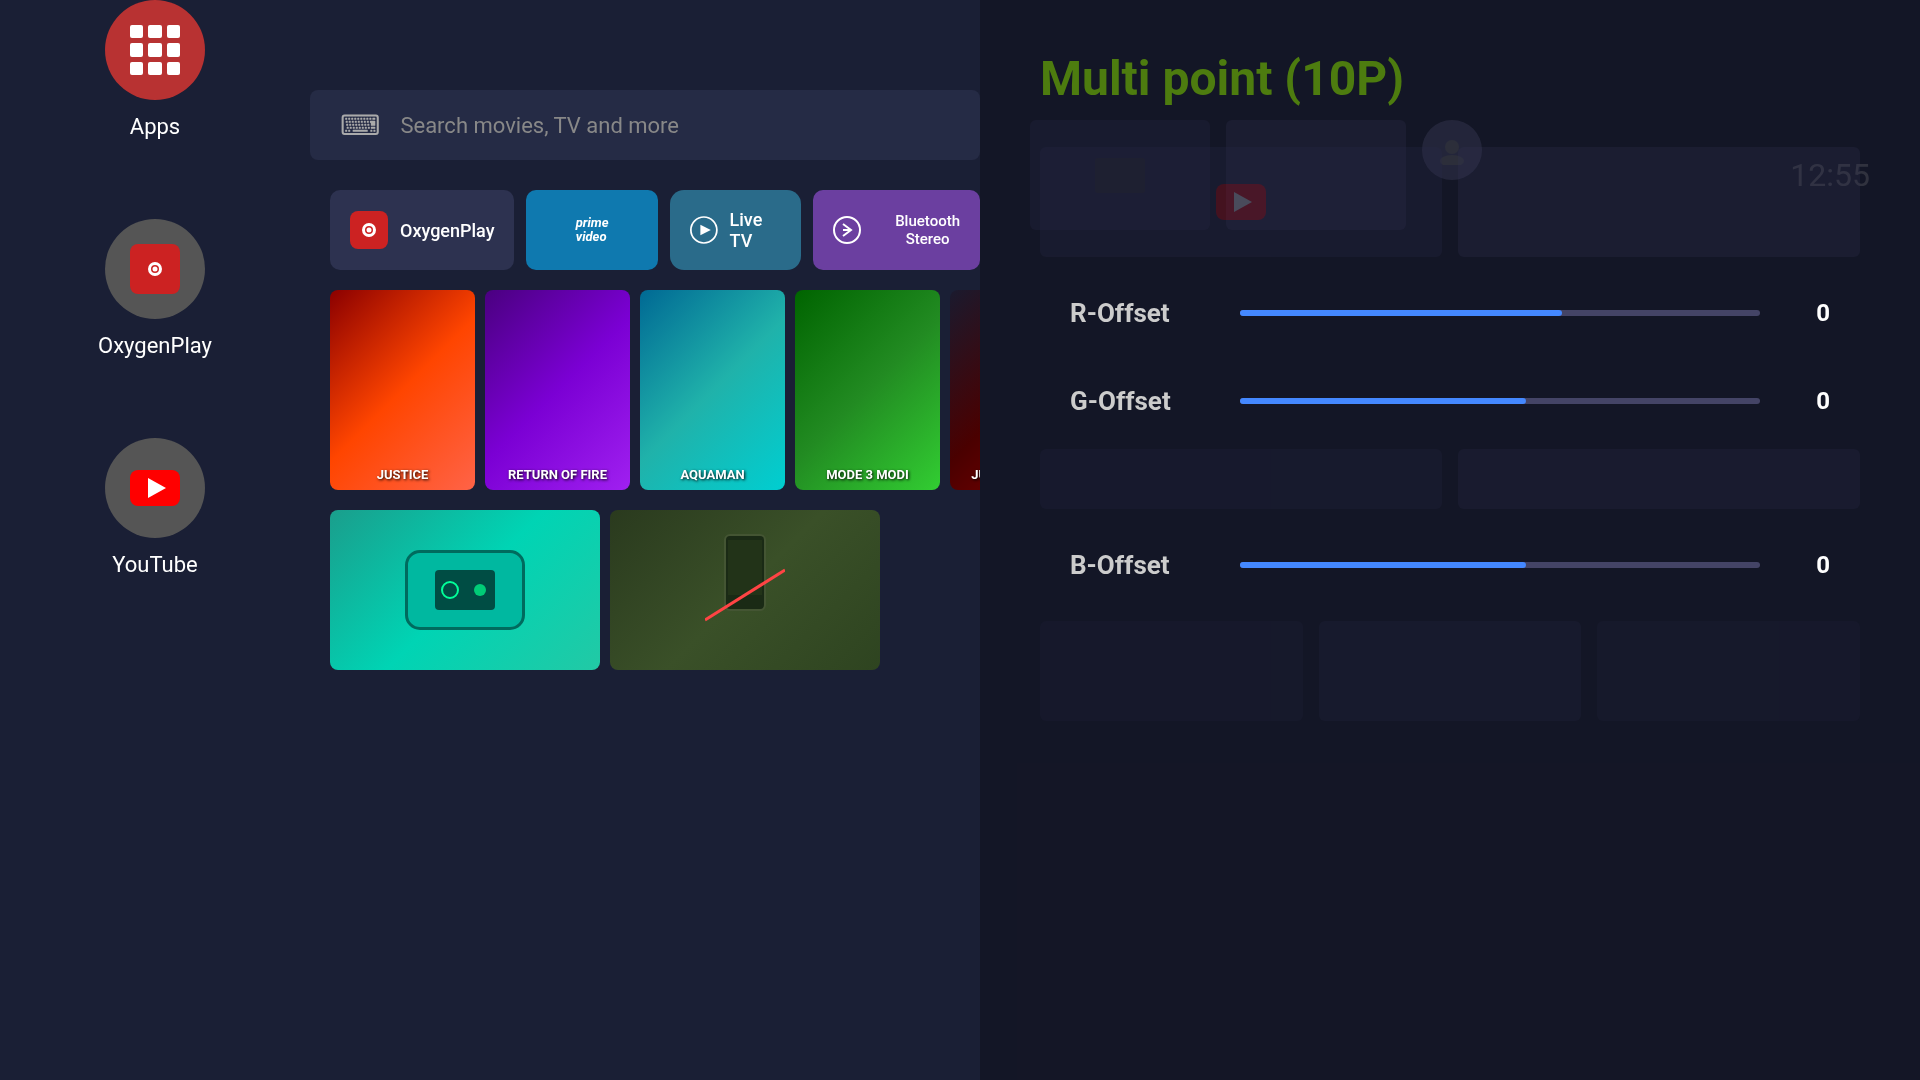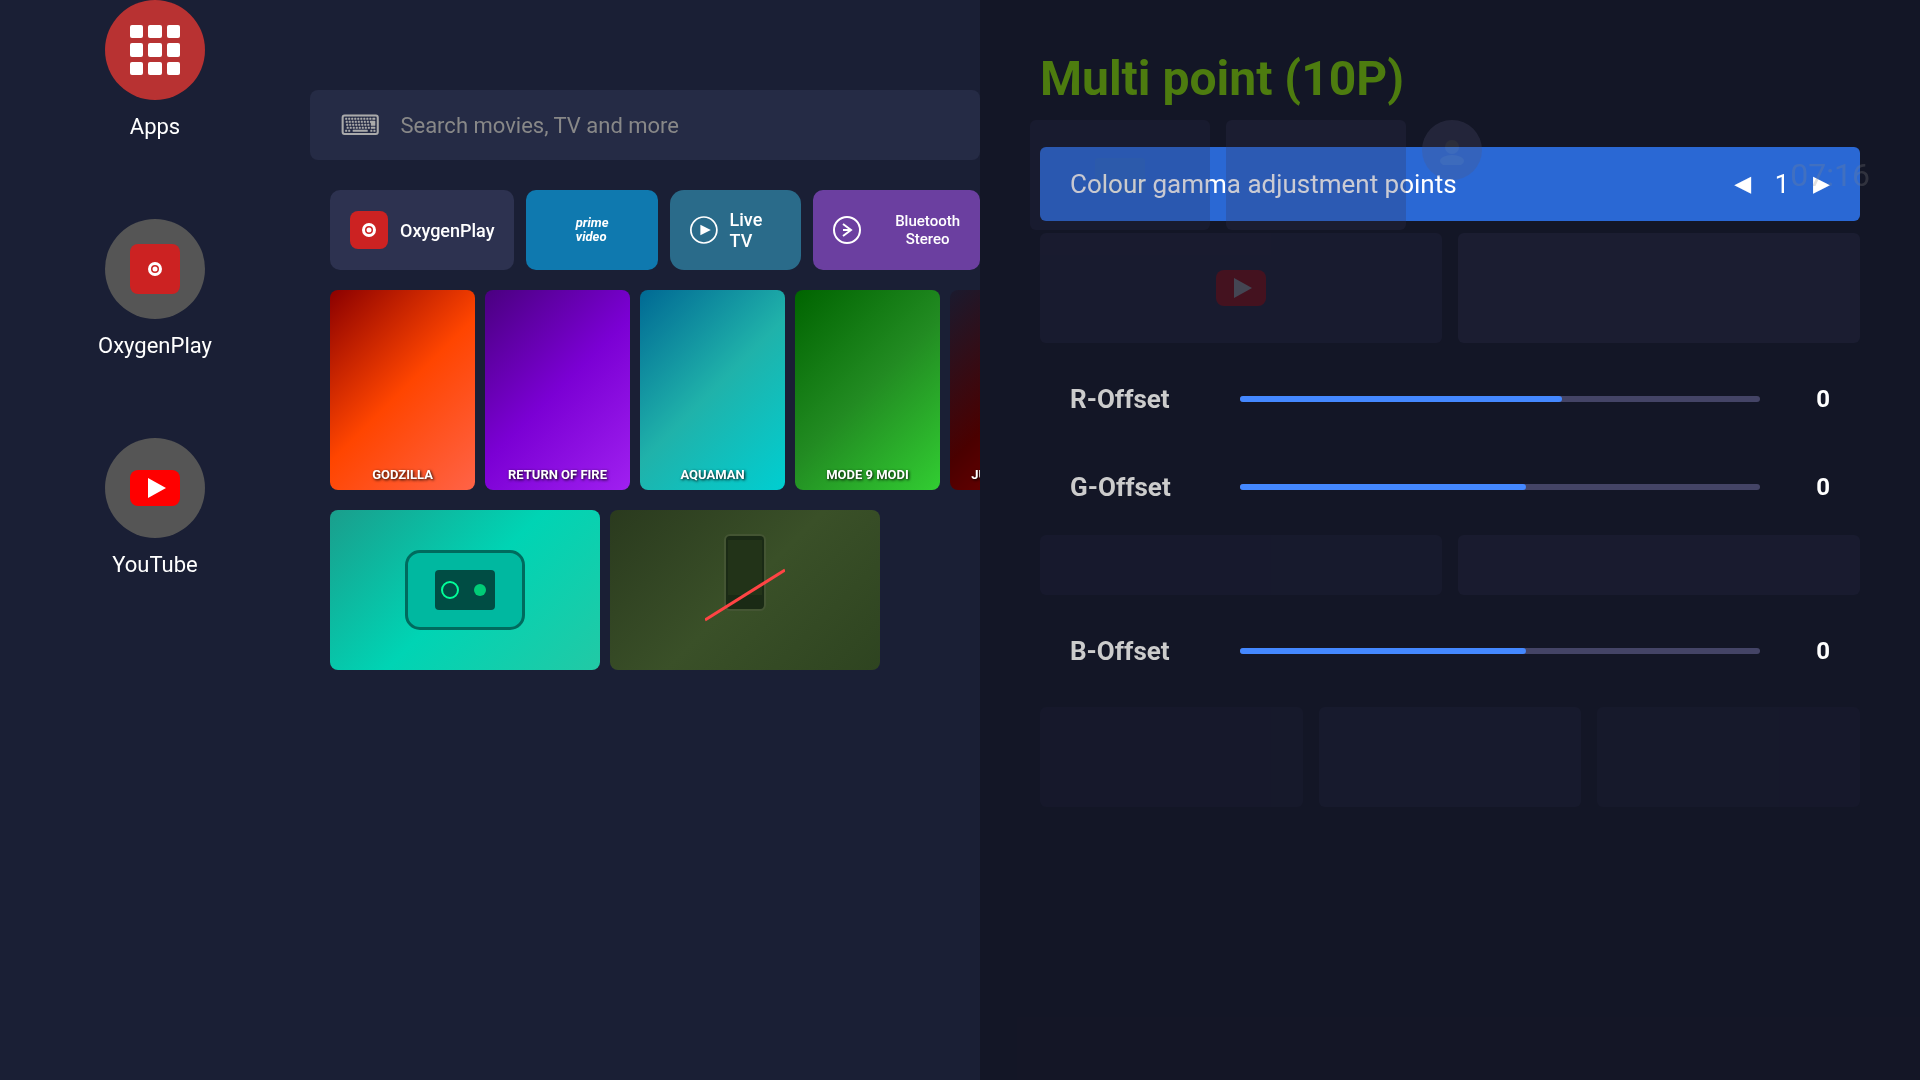--- a/index.html
+++ b/index.html
@@ -494,36 +494,36 @@
         <circle cx="14" cy="14" r="13" fill="none" stroke="white" stroke-width="2"></circle>
         <path d="M10 8 L18 14 L10 20 M10 14 L18 14" fill="none" stroke="white" stroke-width="2"></path>
       </svg>
       <span style="font-size:15px;line-height:1.2;text-align:center;">Bluetooth<br>Stereo</span>
     </div>
   </div>
 
   <div class="movies-row">
     <div class="movie-card movie-godzilla">
       <div class="movie-card-inner">
-        <span class="movie-label">GODZILLA</span>
+        <span class="movie-label">JUSTICE</span>
       </div>
     </div>
     <div class="movie-card movie-return">
       <div class="movie-card-inner">
         <span class="movie-label">RETURN OF FIRE</span>
       </div>
     </div>
     <div class="movie-card movie-aquaman">
       <div class="movie-card-inner">
         <span class="movie-label">AQUAMAN</span>
       </div>
     </div>
     <div class="movie-card movie-modi">
       <div class="movie-card-inner">
-        <span class="movie-label">MODE 9 MODI</span>
+        <span class="movie-label">MODE 3 MODI</span>
       </div>
     </div>
     <div class="movie-card movie-justice">
       <div class="movie-card-inner">
         <span class="movie-label">JUSTICE LEAGUE</span>
       </div>
     </div>
   </div>
 
   <div class="video-row">
@@ -559,33 +559,25 @@
           <rect width="50" height="35" rx="3" fill="#333"></rect>
         </svg>
     </div>
     <div style="width:180px;height:110px;background:#333355;border-radius:6px;"></div>
     <div style="width:60px;height:60px;background:#555577;border-radius:50%;display:flex;align-items:center;justify-content:center;">
       <svg width="30" height="30" viewBox="0 0 30 30">
           <circle cx="15" cy="12" r="7" fill="#777"></circle>
           <ellipse cx="15" cy="26" rx="12" ry="6" fill="#777"></ellipse>
         </svg>
     </div>
-    <div style="flex:1;display:flex;align-items:center;justify-content:flex-end;color:#888;font-size:32px;">07:16</div>
+    <div style="flex:1;display:flex;align-items:center;justify-content:flex-end;color:#888;font-size:32px;">12:55</div>
   </div>
 
   <h1 class="panel-title">Multi point (10P)</h1>
 
-  <div class="setting-row-highlight">
-    <span class="setting-label">Colour gamma adjustment points</span>
-    <div class="setting-control">
-      <button class="arrow-btn">◀</button>
-      <span class="setting-value">1</span>
-      <button class="arrow-btn">▶</button>
-    </div>
-  </div>
 
   <div style="display:flex;gap:16px;margin-bottom:16px;opacity:0.25;padding:0 0;">
     <div style="flex:1;height:110px;background:#2a2a4a;border-radius:6px;display:flex;align-items:center;justify-content:center;">
       <div class="yt-play" style="opacity:0.8;">
           <div class="yt-triangle"></div>
         </div>
     </div>
     <div style="flex:1;height:110px;background:#333355;border-radius:6px;"></div>
   </div>
 

